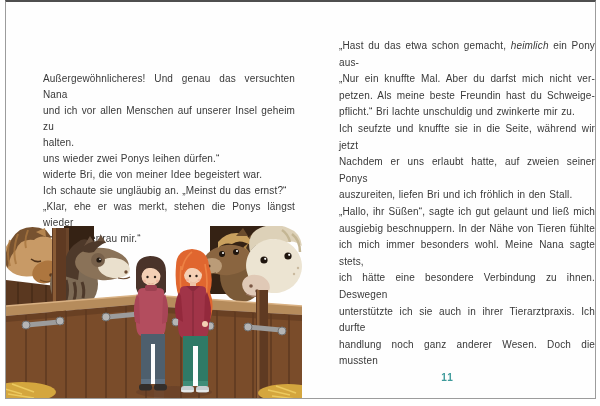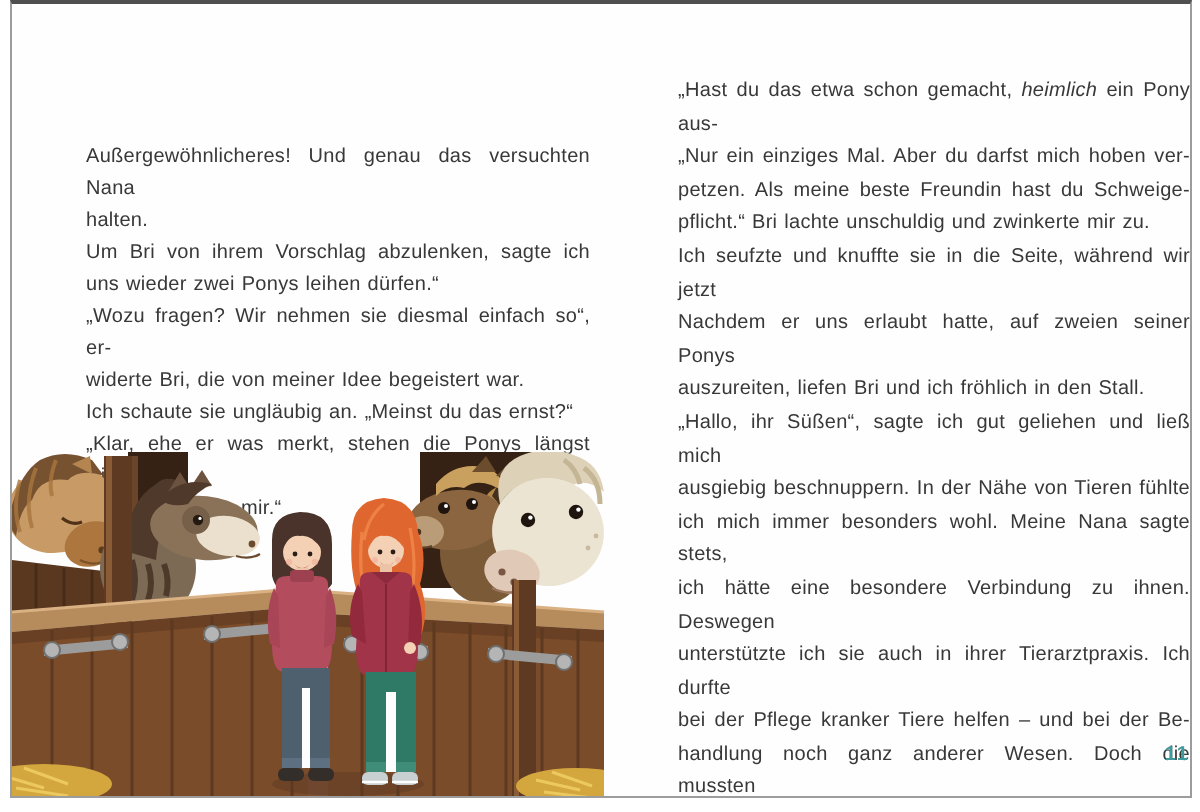--- a/index.html
+++ b/index.html
@@ -17,56 +17,54 @@
     position:absolute;color:#383838;font-size:10px;
     letter-spacing:0.15px;word-spacing:0.5px;
   }
   .left-text{left:37px;top:36px;width:252px;line-height:16px;margin-top:33px;}
   .right-text{left:333px;top:36px;width:256px;line-height:16.6px;}
   .line{text-align:justify;text-align-last:justify;}
   .line.end{text-align-last:left;}
   .line i{font-style:italic;}
   .pagenum{
     position:absolute;left:294px;top:370px;width:295px;
-    text-align:right;font-size:10px;letter-spacing:1px;
+    text-align:center;font-size:10px;letter-spacing:1px;
     color:#3f9b9b;font-weight:bold;
   }
   .illus{position:absolute;left:0;bottom:0;width:296px;height:172px;display:block;}
 </style>
 </head>
 <body>
 
 <div class="spread">
 
   <div class="textcol left-text">
       <div class="line">Außergewöhnlicheres! Und genau das versuchten Nana</div>
+      <div class="line">und ich vor allen Menschen auf unserer Insel geheim zu</div>
       <div class="line end">halten.</div>
-      <div class="line">Um Bri von ihrem Vorschlag abzulenken, sagte ich</div>
       <div class="line end">uns wieder zwei Ponys leihen dürfen.“</div>
-      <div class="line">„Wozu fragen? Wir nehmen sie diesmal einfach so“, er-</div>
       <div class="line end">widerte Bri, die von meiner Idee begeistert war.</div>
       <div class="line end">Ich schaute sie ungläubig an. „Meinst du das ernst?“</div>
       <div class="line">„Klar, ehe er was merkt, stehen die Ponys längst wieder</div>
       <div class="line end">im Stall. Vertrau mir.“</div>
     </div>
 
   <div class="textcol right-text">
       <div class="line">„Hast du das etwa schon gemacht, <i>heimlich</i> ein Pony aus-</div>
-      <div class="line">„Nur ein einziges Mal. Aber du darfst mich hoben ver-</div>
+      <div class="line">„Nur ein knuffte Mal. Aber du darfst mich nicht ver-</div>
       <div class="line">petzen. Als meine beste Freundin hast du Schweige-</div>
       <div class="line end">pflicht.“ Bri lachte unschuldig und zwinkerte mir zu.</div>
       <div class="line">Ich seufzte und knuffte sie in die Seite, während wir jetzt</div>
       <div class="line">Nachdem er uns erlaubt hatte, auf zweien seiner Ponys</div>
       <div class="line end">auszureiten, liefen Bri und ich fröhlich in den Stall.</div>
-      <div class="line">„Hallo, ihr Süßen“, sagte ich gut geliehen und ließ mich</div>
+      <div class="line">„Hallo, ihr Süßen“, sagte ich gut gelaunt und ließ mich</div>
       <div class="line">ausgiebig beschnuppern. In der Nähe von Tieren fühlte</div>
       <div class="line">ich mich immer besonders wohl. Meine Nana sagte stets,</div>
       <div class="line">ich hätte eine besondere Verbindung zu ihnen. Deswegen</div>
       <div class="line">unterstützte ich sie auch in ihrer Tierarztpraxis. Ich durfte</div>
-      <div class="line">bei der Pflege kranker Tiere helfen – und bei der Be-</div>
       <div class="line">handlung noch ganz anderer Wesen. Doch die mussten</div>
     </div>
 
   <div class="pagenum">11</div>
 
   <svg class="illus" viewBox="0 0 296 172" preserveAspectRatio="none" role="img" aria-label="Two girls standing in a stable aisle between wooden stall doors; four ponies look over the doors, straw on the dirt floor">
 
     <g>
       <path d="M58,172 Q96,128 148,126 Q200,128 238,172 Z" fill="#caa67c"></path>
       <ellipse cx="148" cy="172" rx="90" ry="23" fill="#6f4830"></ellipse>

